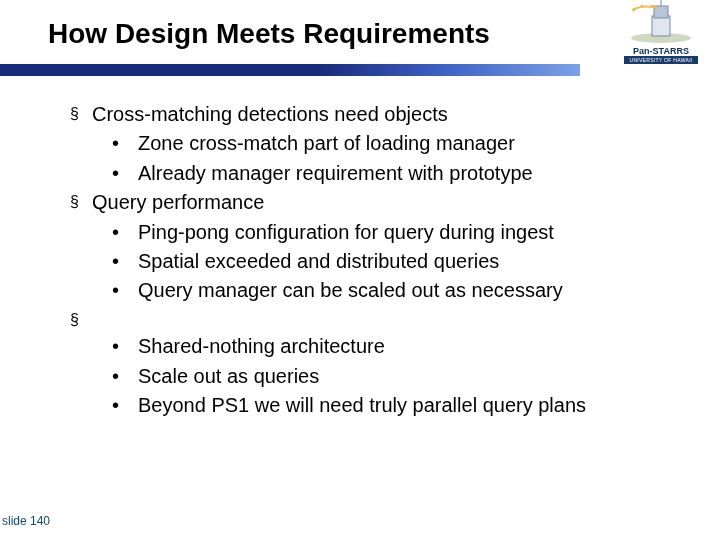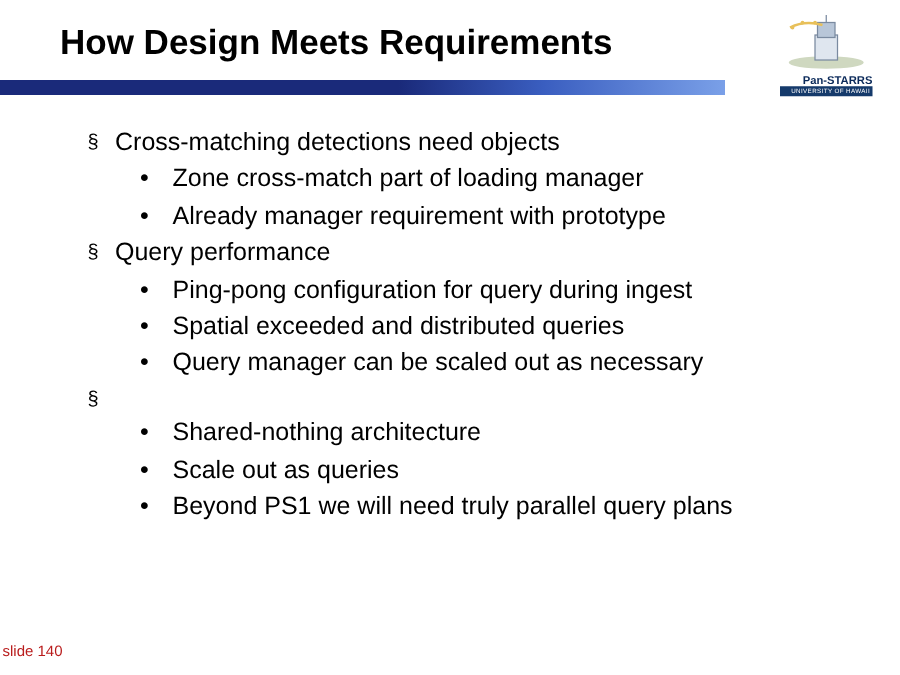--- a/index.html
+++ b/index.html
@@ -19,24 +19,24 @@
     padding: 18px 0 0 48px;
   }
   .title-bar {
     margin: 14px 0 0 0;
     height: 12px;
     width: 580px;
     background: linear-gradient(to right, #1a2a7a 0%, #1a2a7a 55%, #3a5ec0 75%, #7aa0e8 100%);
   }
   .logo {
     position: absolute;
-    top: 12px;
+    top: 0;
     right: 22px;
     width: 74px;
-    text-align: right;
+    text-align: center;
   }
   .logo-svg {
     width: 74px;
     height: 44px;
   }
   .logo-text {
     font-weight: bold;
     font-size: 9px;
     color: #0b2a5a;
     margin-top: -2px;
@@ -72,21 +72,21 @@
   }
   .lvl2 .mk {
     width: 26px;
     flex: 0 0 26px;
   }
   .slide-num {
     position: absolute;
     left: 2px;
     bottom: 12px;
     font-size: 12px;
-    color: #b91c1c;
+    color: #0c4a6e;
   }
 </style>
 </head>
 <body>
 
 <div class="logo">
   <svg class="logo-svg" viewBox="0 0 74 44">
     <rect x="0" y="0" width="74" height="44" fill="#ffffff"></rect>
     <ellipse cx="37" cy="38" rx="30" ry="5" fill="#cfd8c0"></ellipse>
     <rect x="28" y="16" width="18" height="20" fill="#dfe6ef" stroke="#7a8aa0"></rect>

